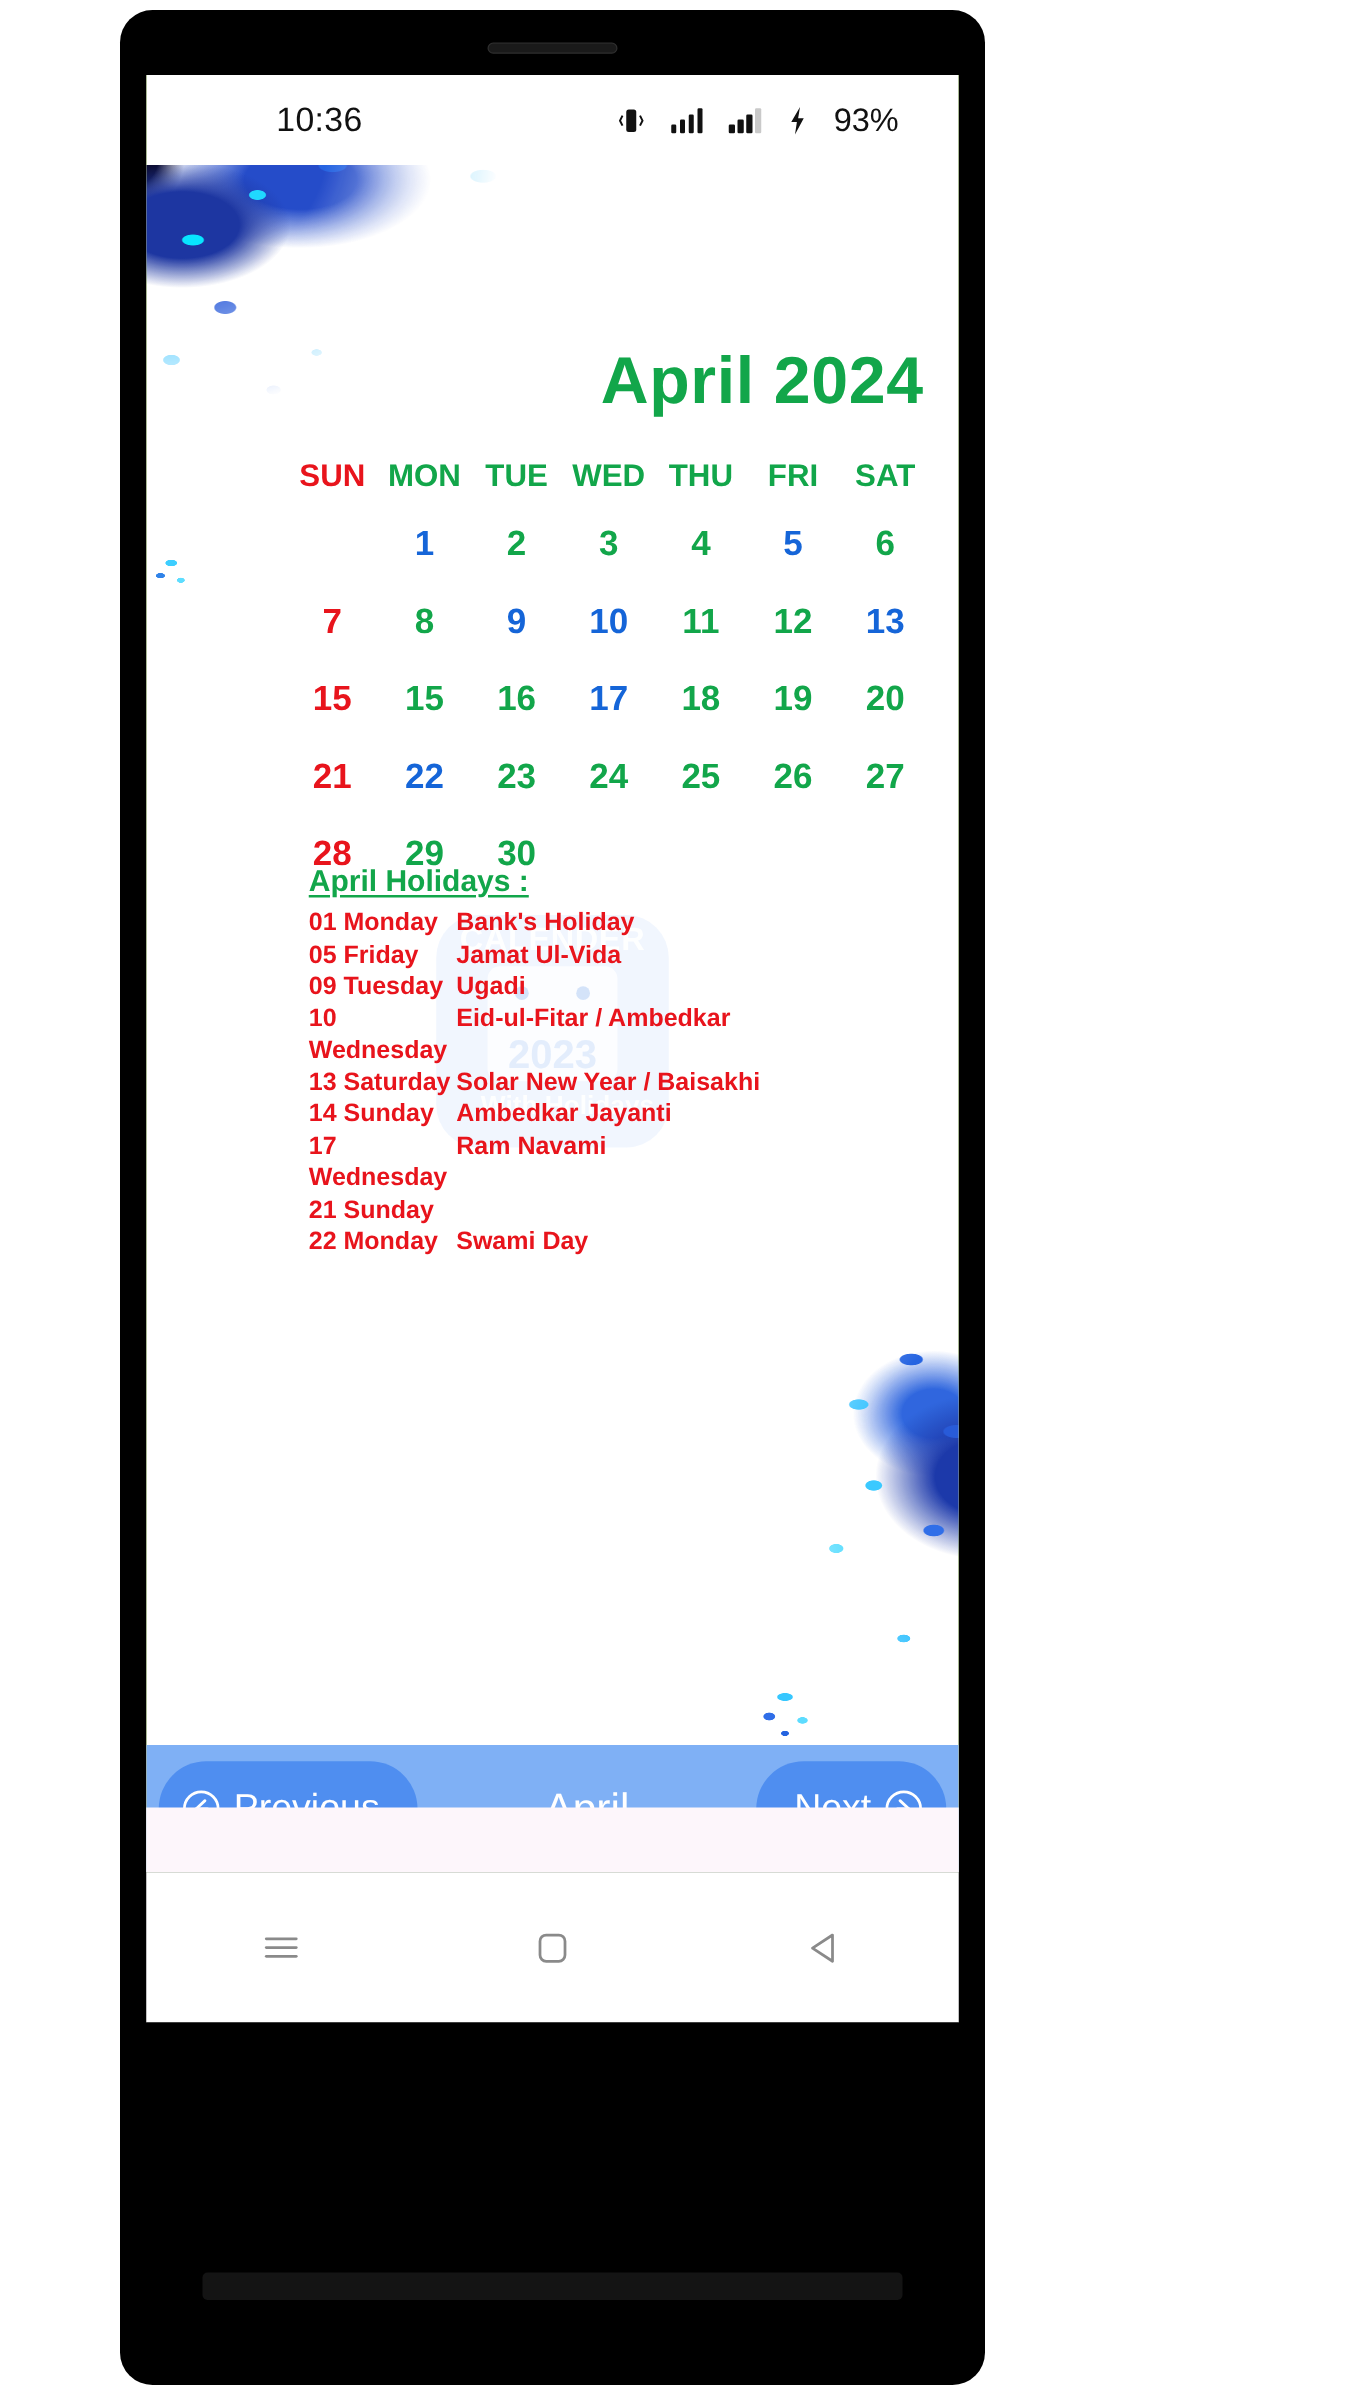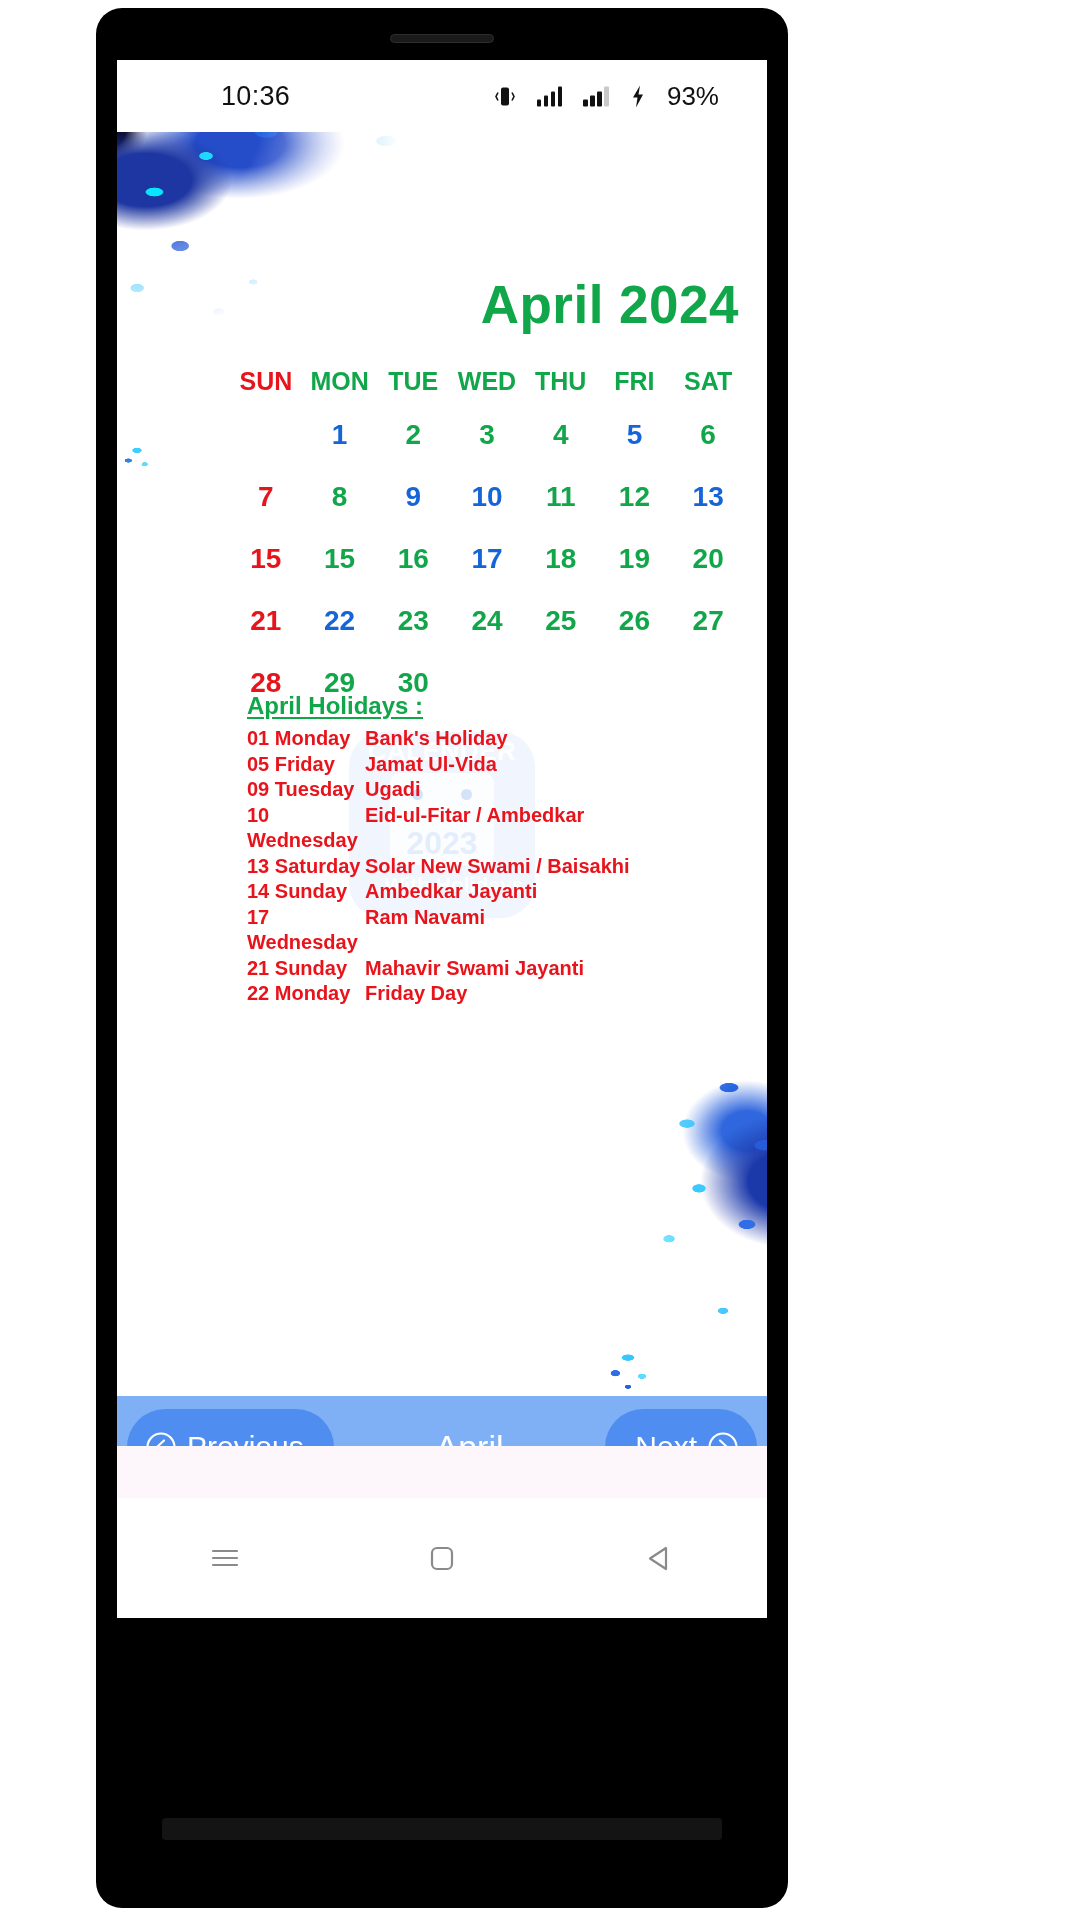--- a/index.html
+++ b/index.html
@@ -426,37 +426,36 @@
             <div class="holiday-row">
               <span class="holiday-date">09 Tuesday</span>
               <span class="holiday-name">Ugadi</span>
             </div>
             <div class="holiday-row">
               <span class="holiday-date">10 Wednesday</span>
               <span class="holiday-name">Eid-ul-Fitar / Ambedkar</span>
             </div>
             <div class="holiday-row">
               <span class="holiday-date">13 Saturday</span>
-              <span class="holiday-name">Solar New Swami / Baisakhi</span>
+              <span class="holiday-name">Solar New Year / Baisakhi</span>
             </div>
             <div class="holiday-row">
               <span class="holiday-date">14 Sunday</span>
               <span class="holiday-name">Ambedkar Jayanti</span>
             </div>
             <div class="holiday-row">
               <span class="holiday-date">17 Wednesday</span>
               <span class="holiday-name">Ram Navami</span>
             </div>
             <div class="holiday-row">
               <span class="holiday-date">21 Sunday</span>
-              <span class="holiday-name">Mahavir Swami Jayanti</span>
             </div>
             <div class="holiday-row">
               <span class="holiday-date">22 Monday</span>
-              <span class="holiday-name">Friday Day</span>
+              <span class="holiday-name">Swami Day</span>
             </div>
           </div>
       </div>
 
       <div id="month-nav">
         <button class="nav-btn" id="prev-button">
           <svg class="nav-arrow" viewBox="0 0 32 32">
             <circle cx="16" cy="16" r="13.5" fill="none" stroke="#ffffff" stroke-width="2.2"></circle>
             <path d="M19 9.5 L12 16 L19 22.5" fill="none" stroke="#ffffff" stroke-width="2.2" stroke-linecap="round" stroke-linejoin="round"></path>
             <path d="M12 16 L21 16" stroke="#ffffff" stroke-width="2.2" stroke-linecap="round"></path>

